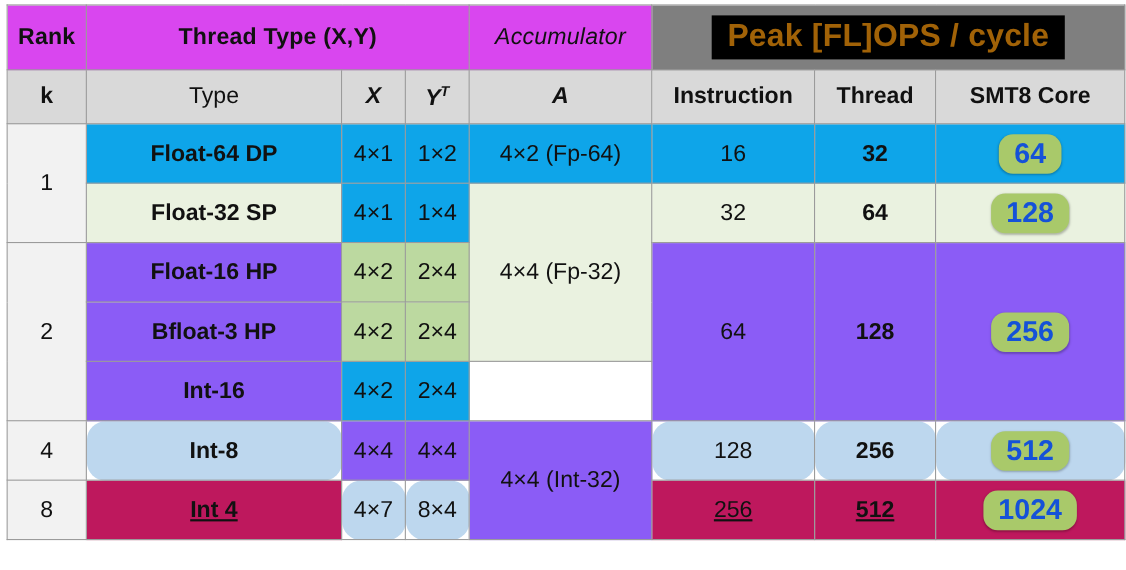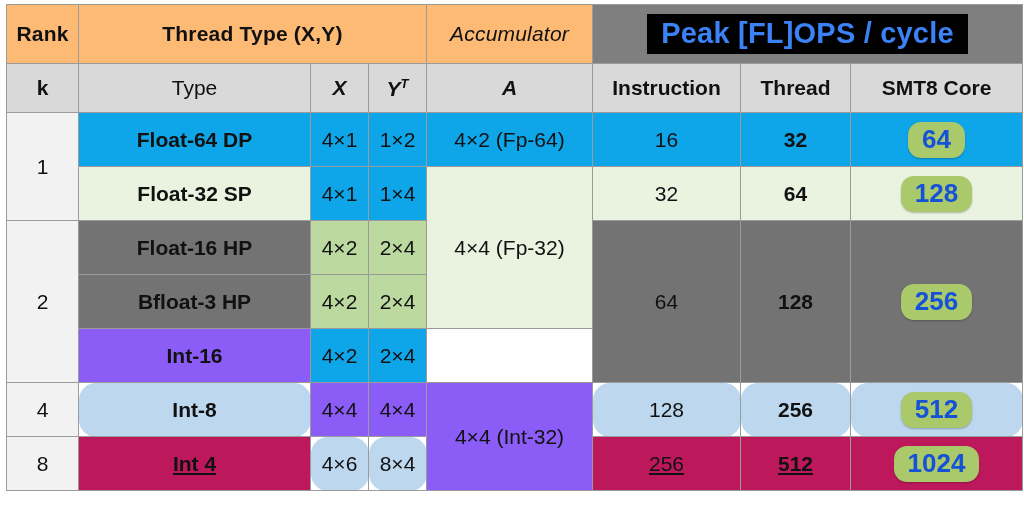--- a/index.html
+++ b/index.html
@@ -40,39 +40,39 @@
   .c-type  { width: 232px; }
   .c-x     { width: 58px; }
   .c-y     { width: 58px; }
   .c-acc   { width: 166px; }
   .c-instr { width: 148px; }
   .c-thread{ width: 110px; }
   .c-core  { width: 172px; }
 
   
   .hdr1 td {
-    background: #fdba74;
+    background: #d946ef;
     color: #ffffff;
     font-weight: bold;
     height: 58px;
     font-size: 23px;
     letter-spacing: .2px;
   }
   .hdr1 .acc-cell {
     font-style: italic;
     font-weight: normal;
   }
   .hdr1 .peak-cell {
     background: #7f7f7f;
     padding: 0;
   }
   .peak-inner {
     display: inline-block;
     background: #000000;
-    color: #3b82f6;
+    color: #a16207;
     font-size: 29px;
     font-weight: bold;
     padding: 4px 14px 6px 14px;
     line-height: 1.05;
     white-space: nowrap;
   }
 
   
   .hdr2 td {
     background: #d9d9d9;
@@ -126,21 +126,21 @@
     font-weight: bold;
     font-size: 26px;
     border-radius: 13px;
     padding: 2px 14px 3px 14px;
     box-shadow: 0 1px 2px rgba(0,0,0,.25);
   }
 
   
   .t-white  { background: #0ea5e9; margin-left: 24px; }
   .t-gl     { background: #eaf2e0; }   
-  .t-green  { background: #737373; }   
+  .t-green  { background: #8b5cf6; }   
   .t-gmid   { background: #bcd9a0; }
   .t-blpale { background: #8b5cf6; }   
   .t-bl     { background: #bdd7ee; border-radius: 17px; }   
   .t-bl2    { background: #be185d; text-decoration: underline; }
 
   .nowrap { white-space: nowrap; }
 </style>
 </head>
 <body>
 
@@ -236,21 +236,21 @@
         <td class="instr-cell t-bl">128</td>
         <td class="thread-cell t-bl">256</td>
         <td class="core-cell t-bl">
           <span class="core-badge">512</span>
         </td>
       </tr>
 
       <tr>
         <td class="rank-cell">8</td>
         <td class="type-cell t-bl2">Int 4</td>
-        <td class="xy-cell t-bl">4×6</td>
+        <td class="xy-cell t-bl">4×7</td>
         <td class="xy-cell t-bl">8×4</td>
         <td class="instr-cell t-bl2">256</td>
         <td class="thread-cell t-bl2">512</td>
         <td class="core-cell t-bl2">
           <span class="core-badge">1024</span>
         </td>
       </tr>
 
     </tbody>
   </table>

